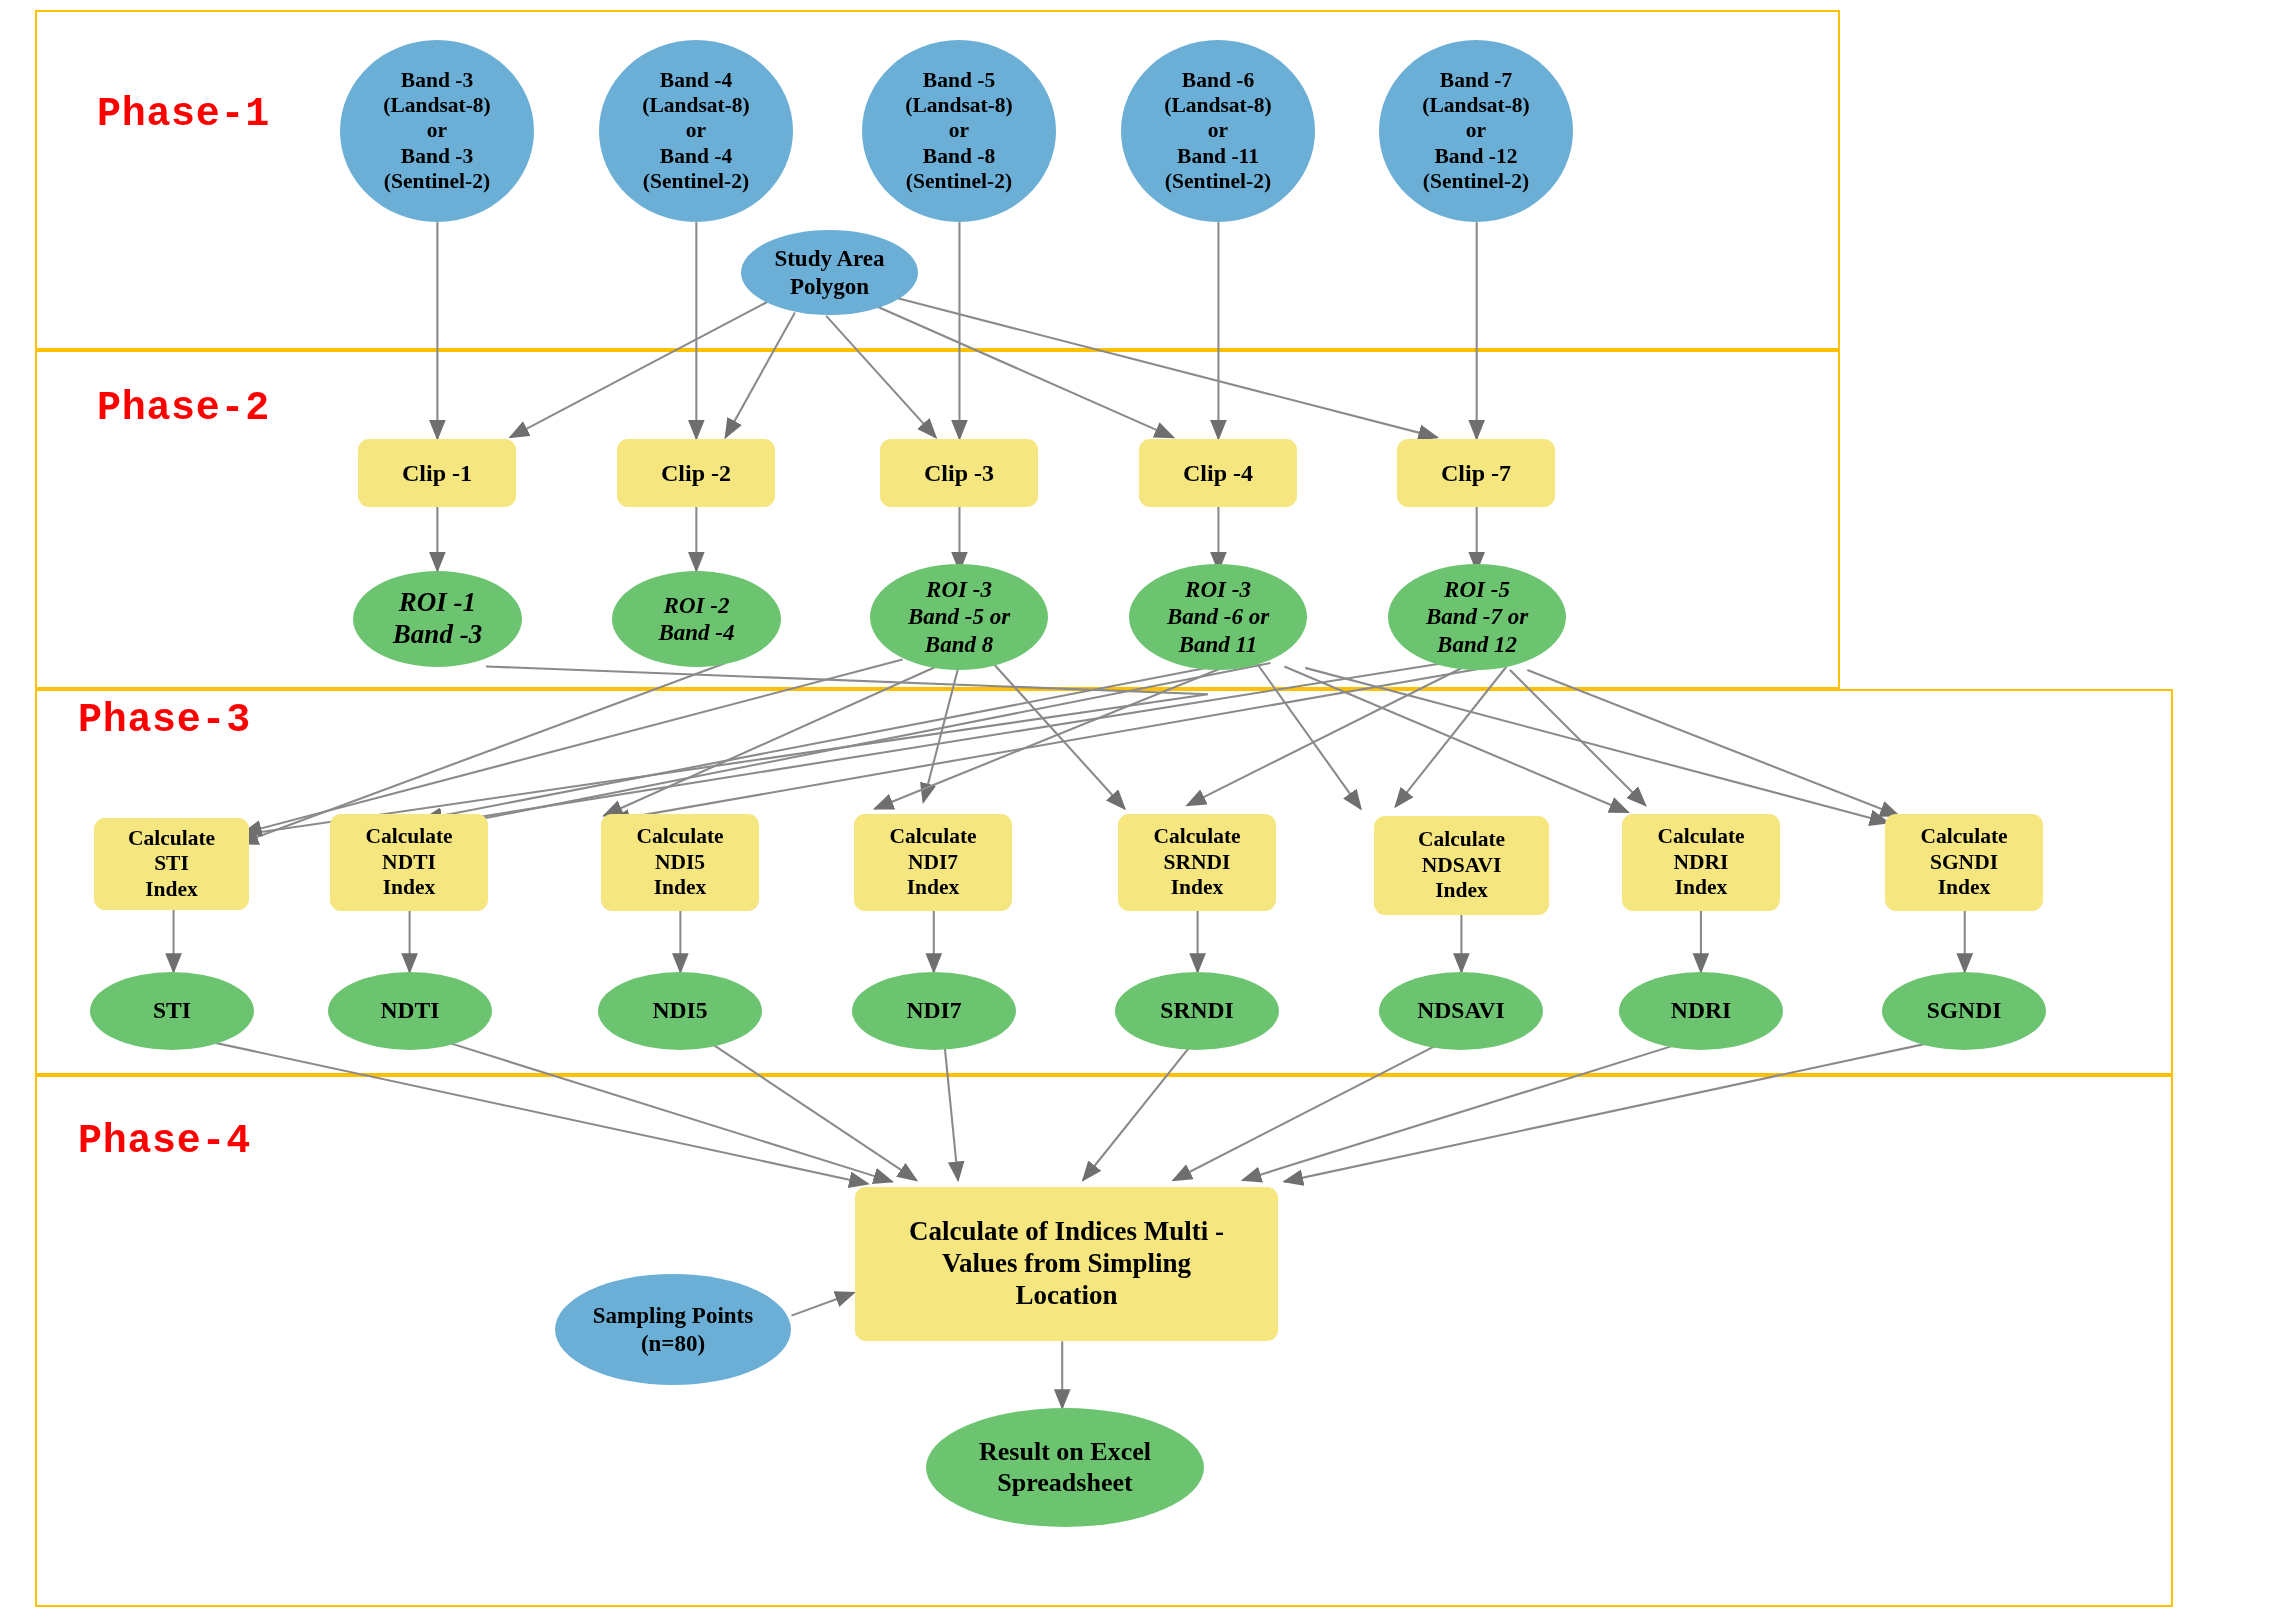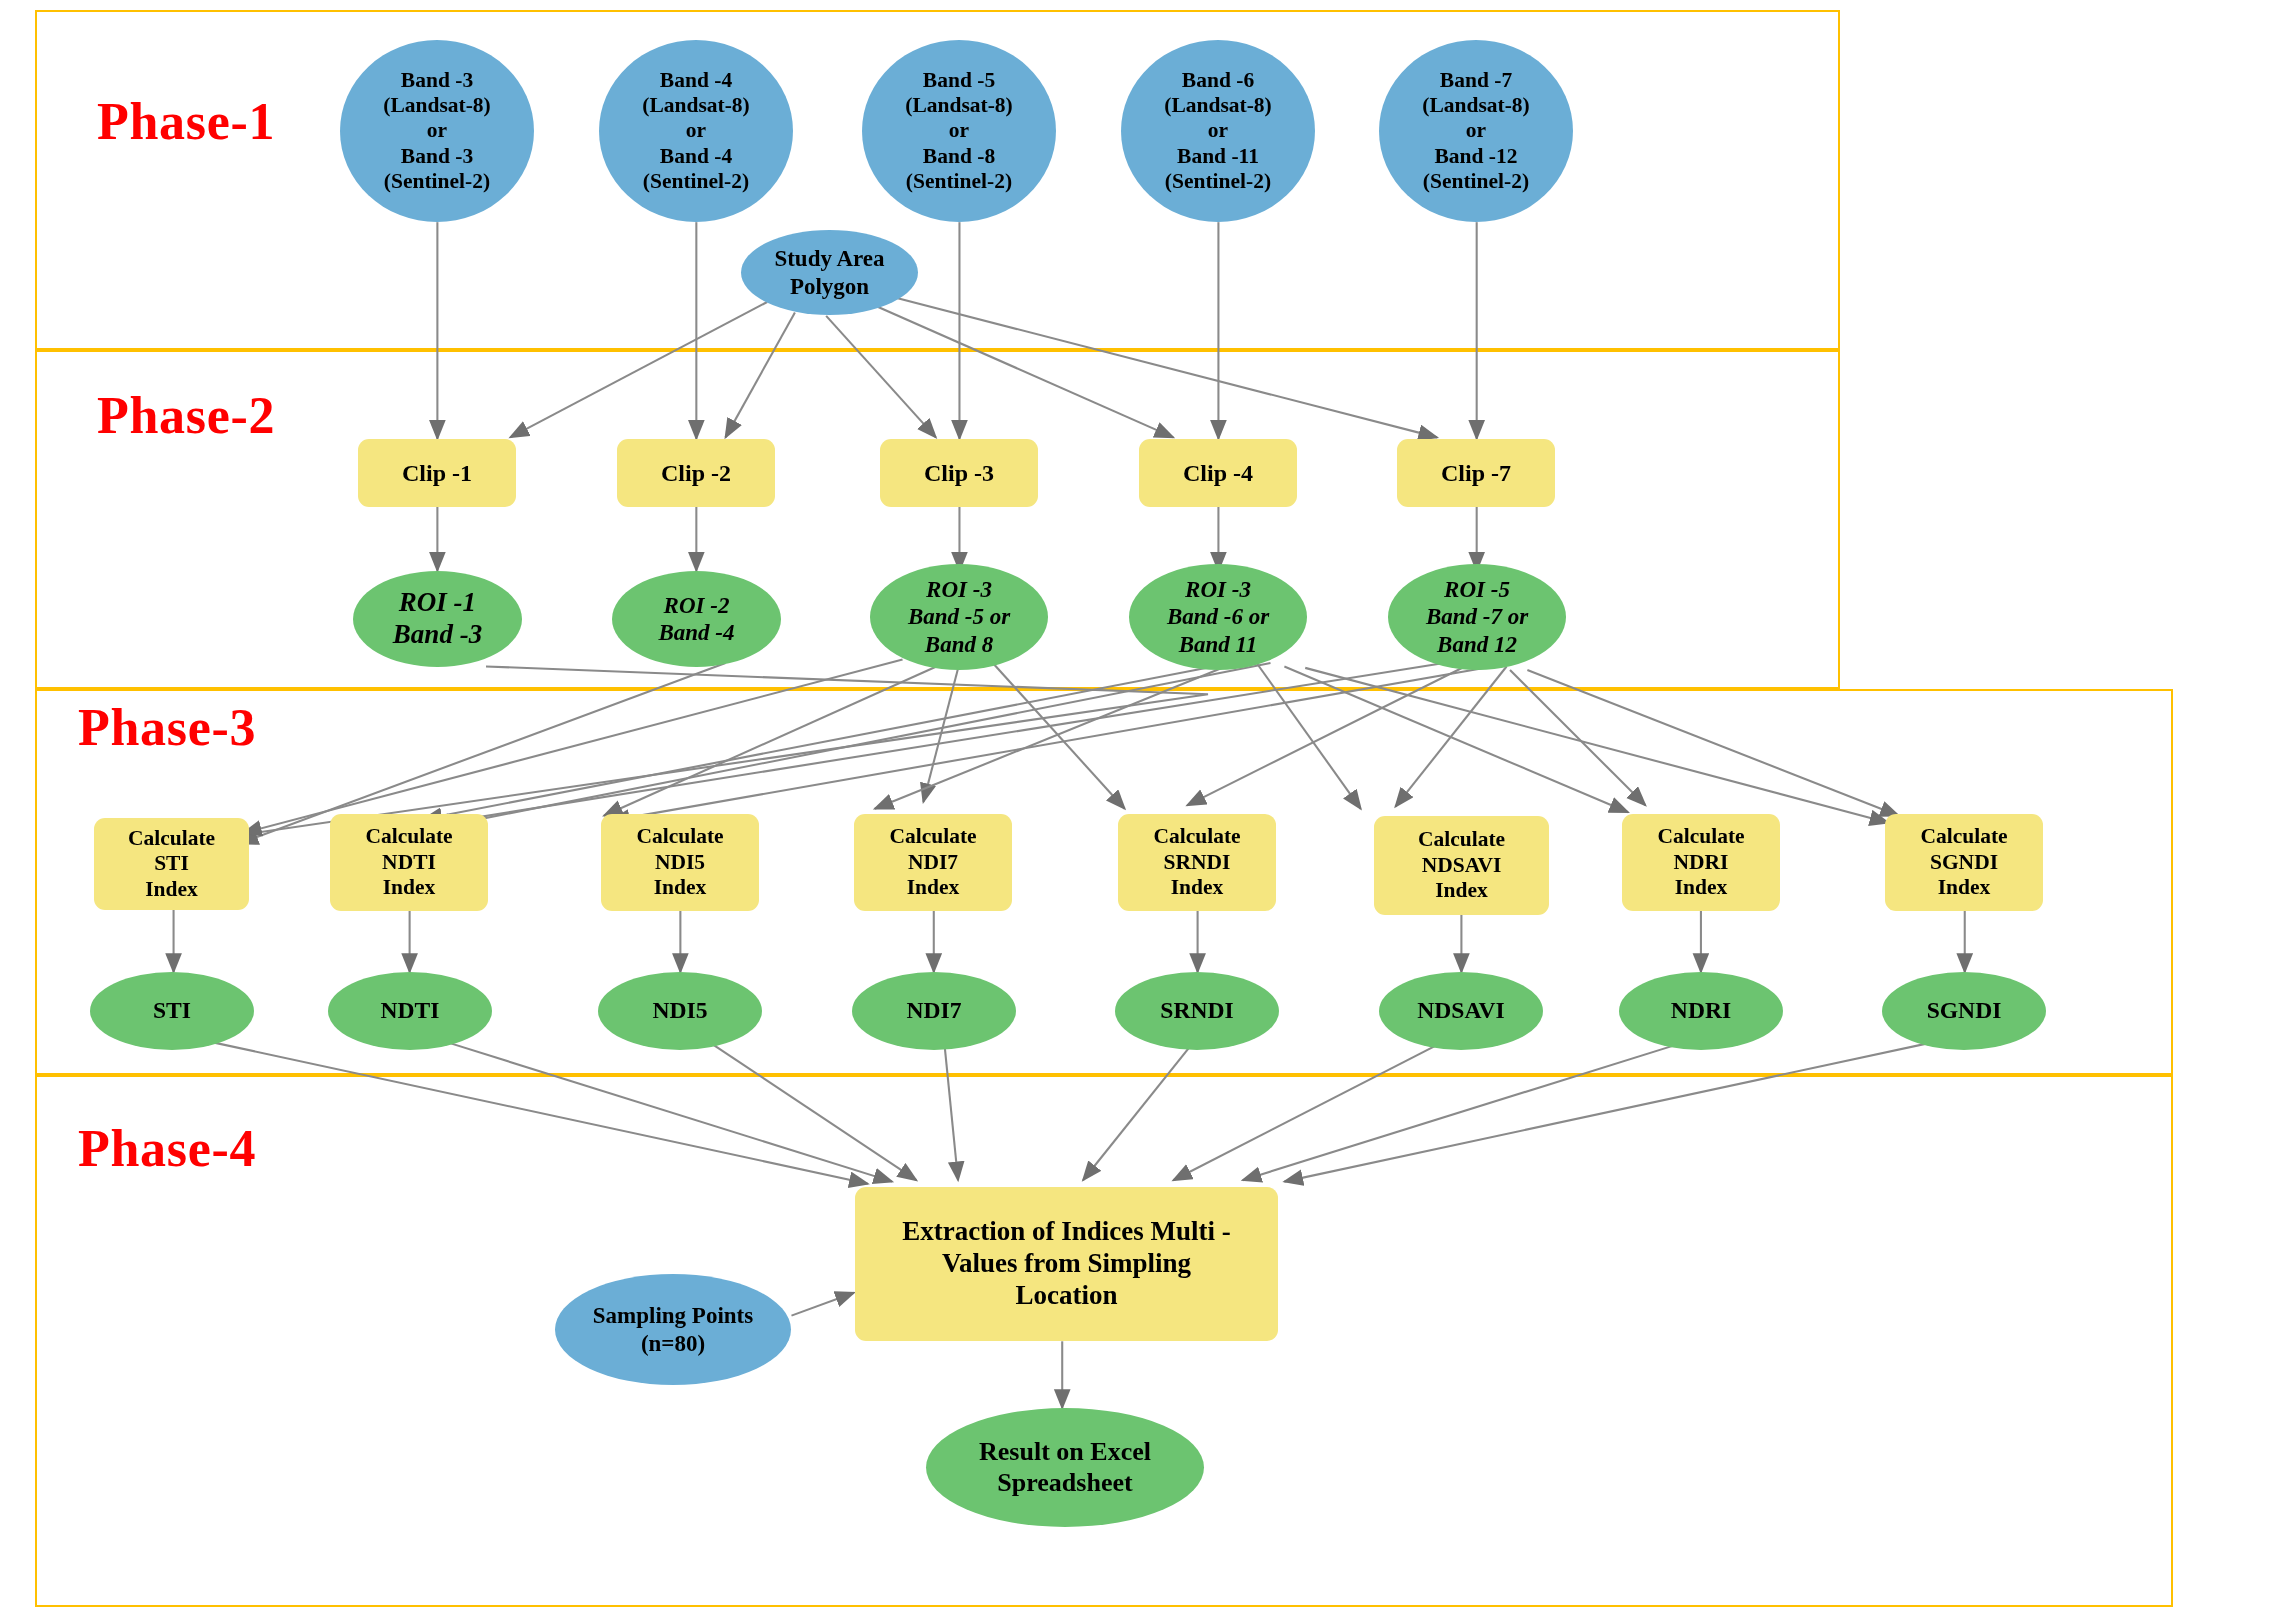--- a/index.html
+++ b/index.html
@@ -21,24 +21,24 @@
   .phase-frame {
     position: absolute;
     border: 2.8px solid #FFC000;
     box-sizing: border-box;
     background: transparent;
   }
   .phase-label {
     position: absolute;
     color: #FF0000;
     font-weight: bold;
-    font-size: 52px;
+    font-size: 40px;
     letter-spacing: 0.7px;
     white-space: nowrap;
-    font-family: Liberation Serif, serif;
+    font-family: Liberation Mono, monospace;
   }
   
   #edges {
     position: absolute;
     left: 0; top: 0;
     width: 2273px;
     height: 1619px;
     pointer-events: none;
   }
   
@@ -229,21 +229,21 @@
 
   <div class="node ellipse-green" style="left:90px; top:972px; width:164px; height:78px; font-size:23.6px;">STI</div>
   <div class="node ellipse-green" style="left:328px; top:972px; width:164px; height:78px; font-size:23.6px;">NDTI</div>
   <div class="node ellipse-green" style="left:598px; top:972px; width:164px; height:78px; font-size:23.6px;">NDI5</div>
   <div class="node ellipse-green" style="left:852px; top:972px; width:164px; height:78px; font-size:23.6px;">NDI7</div>
   <div class="node ellipse-green" style="left:1115px; top:972px; width:164px; height:78px; font-size:23.6px;">SRNDI</div>
   <div class="node ellipse-green" style="left:1379px; top:972px; width:164px; height:78px; font-size:23.6px;">NDSAVI</div>
   <div class="node ellipse-green" style="left:1619px; top:972px; width:164px; height:78px; font-size:23.6px;">NDRI</div>
   <div class="node ellipse-green" style="left:1882px; top:972px; width:164px; height:78px; font-size:23.6px;">SGNDI</div>
 
-  <div class="node rect-yellow" style="left:855px; top:1187px; width:423px; height:154px; font-size:27px;">Extraction of Indices Multi -
+  <div class="node rect-yellow" style="left:855px; top:1187px; width:423px; height:154px; font-size:27px;">Calculate of Indices Multi -
 Values from Simpling
 Location</div>
   <div class="node ellipse-blue" style="left:555px; top:1274px; width:236px; height:111px; font-size:23px;">Sampling Points
 (n=80)</div>
   <div class="node ellipse-green" style="left:926px; top:1408px; width:278px; height:119px; font-size:26px;">Result on Excel
 Spreadsheet</div>
 
 </div>
 
 

